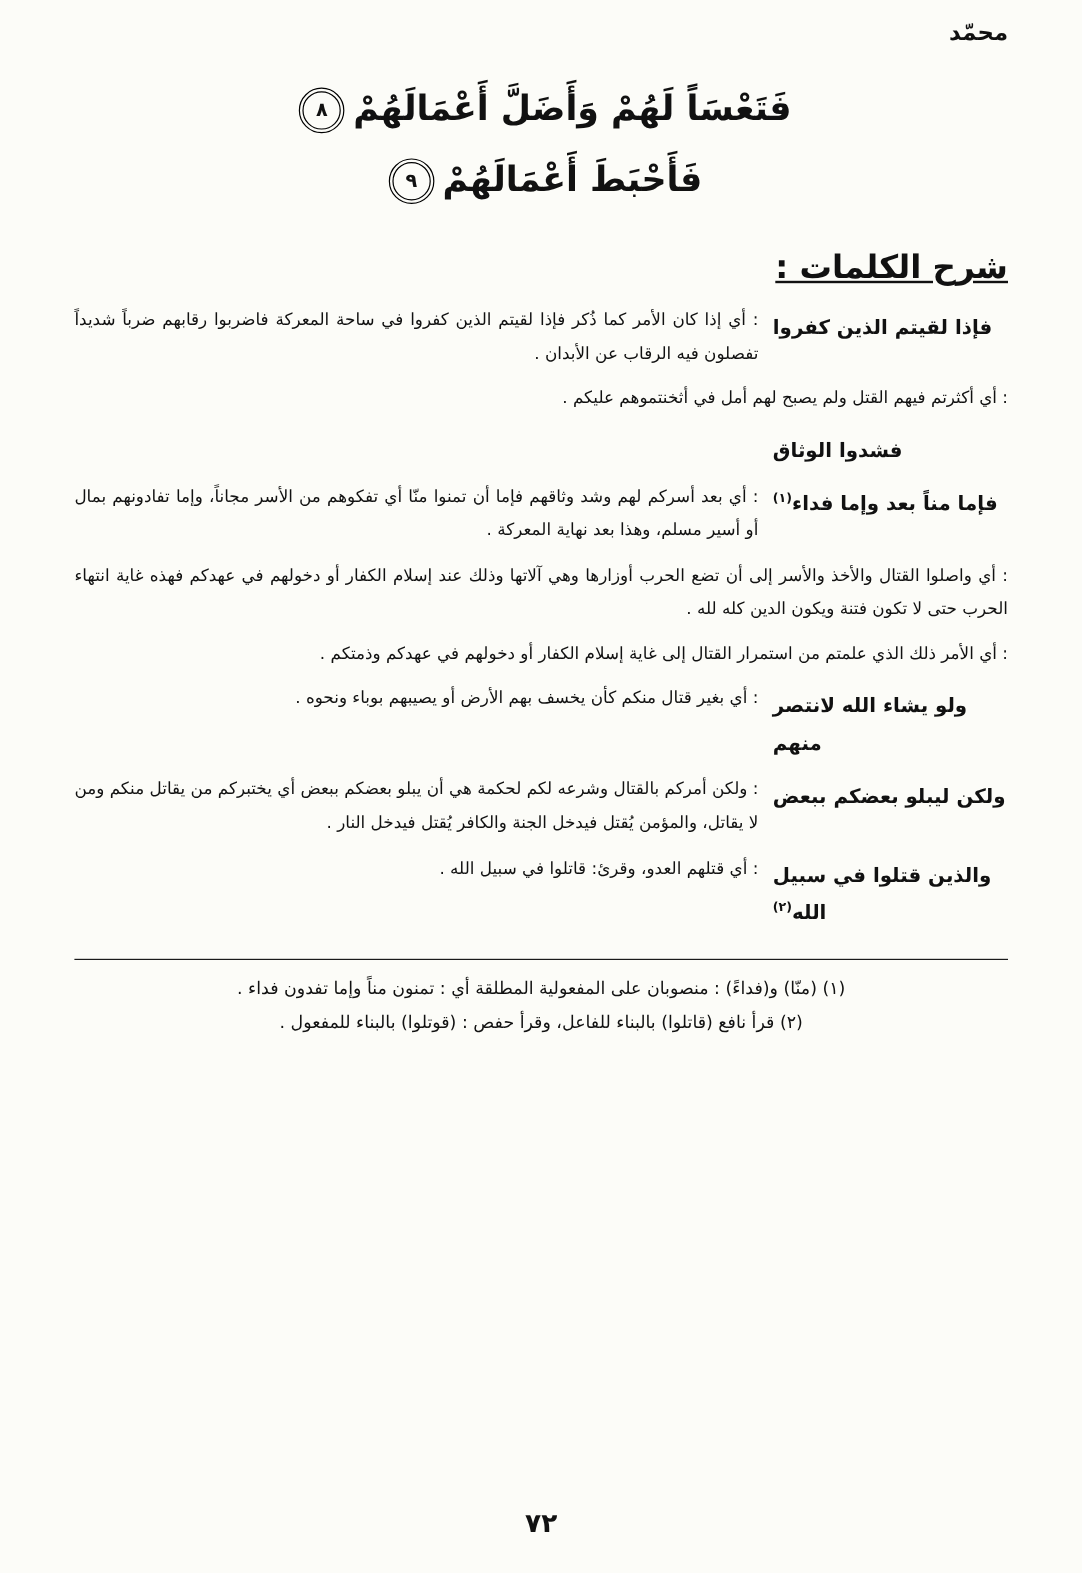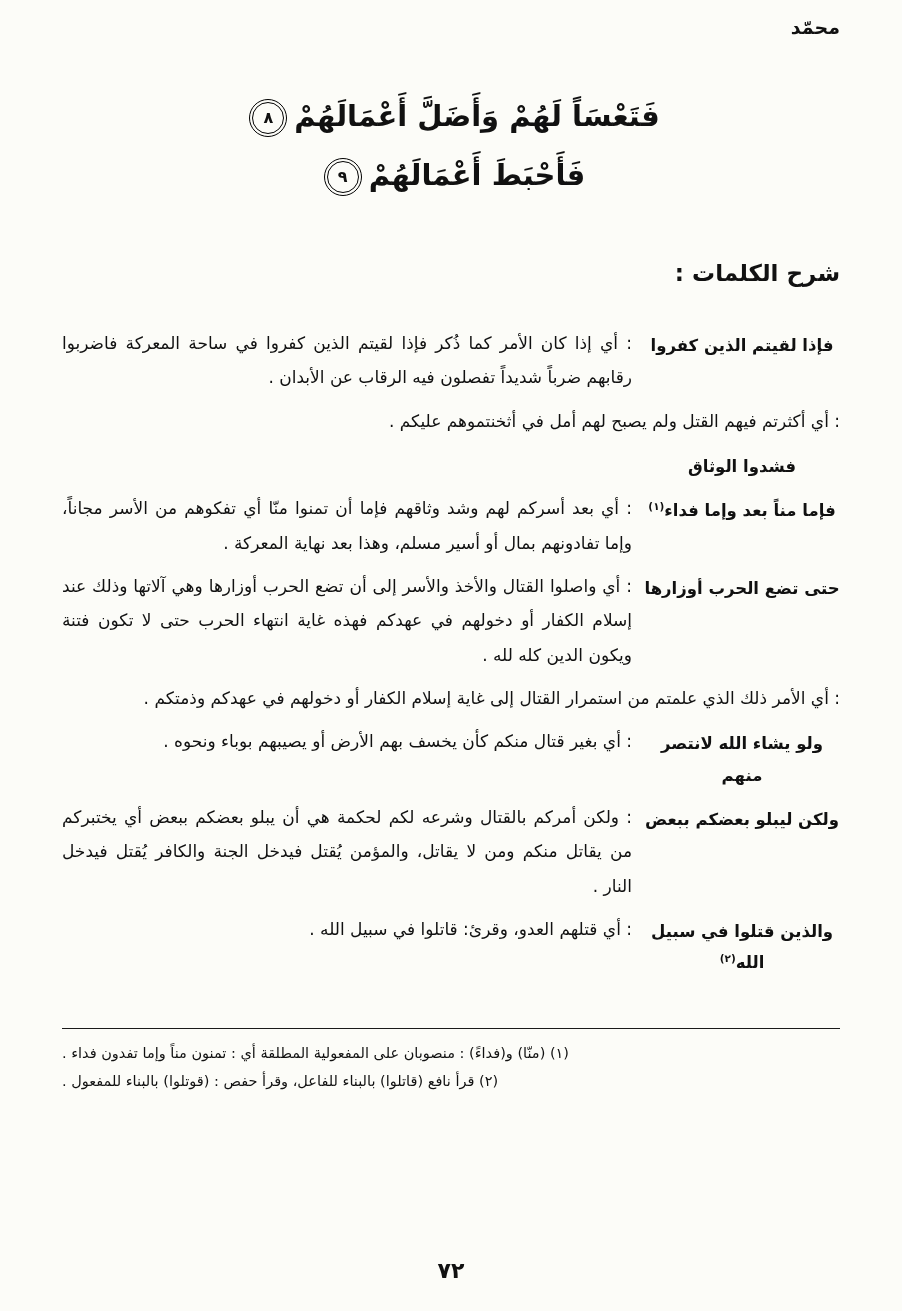--- a/index.html
+++ b/index.html
@@ -6,50 +6,50 @@
   html, body { width:902px; }
   body {
     width:902px; height:1311px; overflow:hidden;
     background:#fcfcf8; color:#111;
     font-family:"DejaVu Sans", sans-serif;
     direction:rtl;
   }
   .page {
     width:100%; height:100%;
     padding:16px 62px 22px 62px;
-    display:flex; flex-direction:column;gap:26px;
+    display:flex; flex-direction:column;
   }
   .header-row { text-align:right; font-size:19px; font-weight:bold; letter-spacing:.5px; }
   .verses { text-align:center; margin-top:30px; font-weight:bold; }
   .verse-line { font-size:29px; line-height:1.55; margin-bottom:14px; white-space:nowrap; }
   .ayah-marker {
     display:inline-flex; align-items:center; justify-content:center;
     width:32px; height:32px; border:1.5px solid #000; border-radius:50%;
     outline:1px solid #000; outline-offset:2px;
     font-size:16px; font-weight:bold; margin:0 10px; vertical-align:middle;
   }
-  .section-title { text-align:right; font-size:23px; font-weight:bold; margin:22px 0 14px 0; }
+  .section-title { text-align:right; font-size:27px; font-weight:bold; margin:22px 0 14px 0;text-decoration:underline; }
   .entries { flex:0 0 auto; }
   .entry { display:flex; gap:12px; margin-bottom:9px; }
   .term {
     flex:0 0 196px; width:196px;
     font-weight:bold; font-size:16.5px; line-height:1.9; padding-top:4px;
-    text-align:center;
+    text-align:left;
   }
   .term sup { font-size:10.5px; font-weight:bold; }
   .definition {
-    flex:1; font-size:17px; line-height:2.02;
+    flex:1; font-size:14px; line-height:2.02;
     text-align:justify; text-justify:inter-word;
   }
   .footnotes {
     border-top:1.5px solid #1a1a1a;
     margin-top:14px; padding-top:10px;
     font-size:14.5px;
   }
-  .footnote { text-align:left; line-height:1.95; }
+  .footnote { text-align:center; line-height:1.95; }
   .page-number {
     margin-top:auto; text-align:center;
     font-size:22px; font-weight:bold; padding-bottom:6px;
   }
 </style>
 </head>
 <body>
 
 <div class="page">
 
@@ -86,21 +86,20 @@
     <div class="entry">
       <div class="term"><span>فشدوا الوثاق</span><sup></sup></div>
     </div>
 
     <div class="entry">
       <div class="term"><span>فإما مناً بعد وإما فداء</span><sup>(١)</sup></div>
       <div class="definition">: أي بعد أسركم لهم وشد وثاقهم فإما أن تمنوا منّا أي تفكوهم من الأسر مجاناً، وإما تفادونهم بمال أو أسير مسلم، وهذا بعد نهاية المعركة .</div>
     </div>
 
     <div class="entry">
-      <div class="term"><span>حتى تضع الحرب أوزارها</span><sup></sup></div>
       <div class="definition">: أي واصلوا القتال والأخذ والأسر إلى أن تضع الحرب أوزارها وهي آلاتها وذلك عند إسلام الكفار أو دخولهم في عهدكم فهذه غاية انتهاء الحرب حتى لا تكون فتنة ويكون الدين كله لله .</div>
     </div>
 
     <div class="entry">
       <div class="definition">: أي الأمر ذلك الذي علمتم من استمرار القتال إلى غاية إسلام الكفار أو دخولهم في عهدكم وذمتكم .</div>
     </div>
 
     <div class="entry">
       <div class="term"><span>ولو يشاء الله لانتصر منهم</span><sup></sup></div>
       <div class="definition">: أي بغير قتال منكم كأن يخسف بهم الأرض أو يصيبهم بوباء ونحوه .</div>

